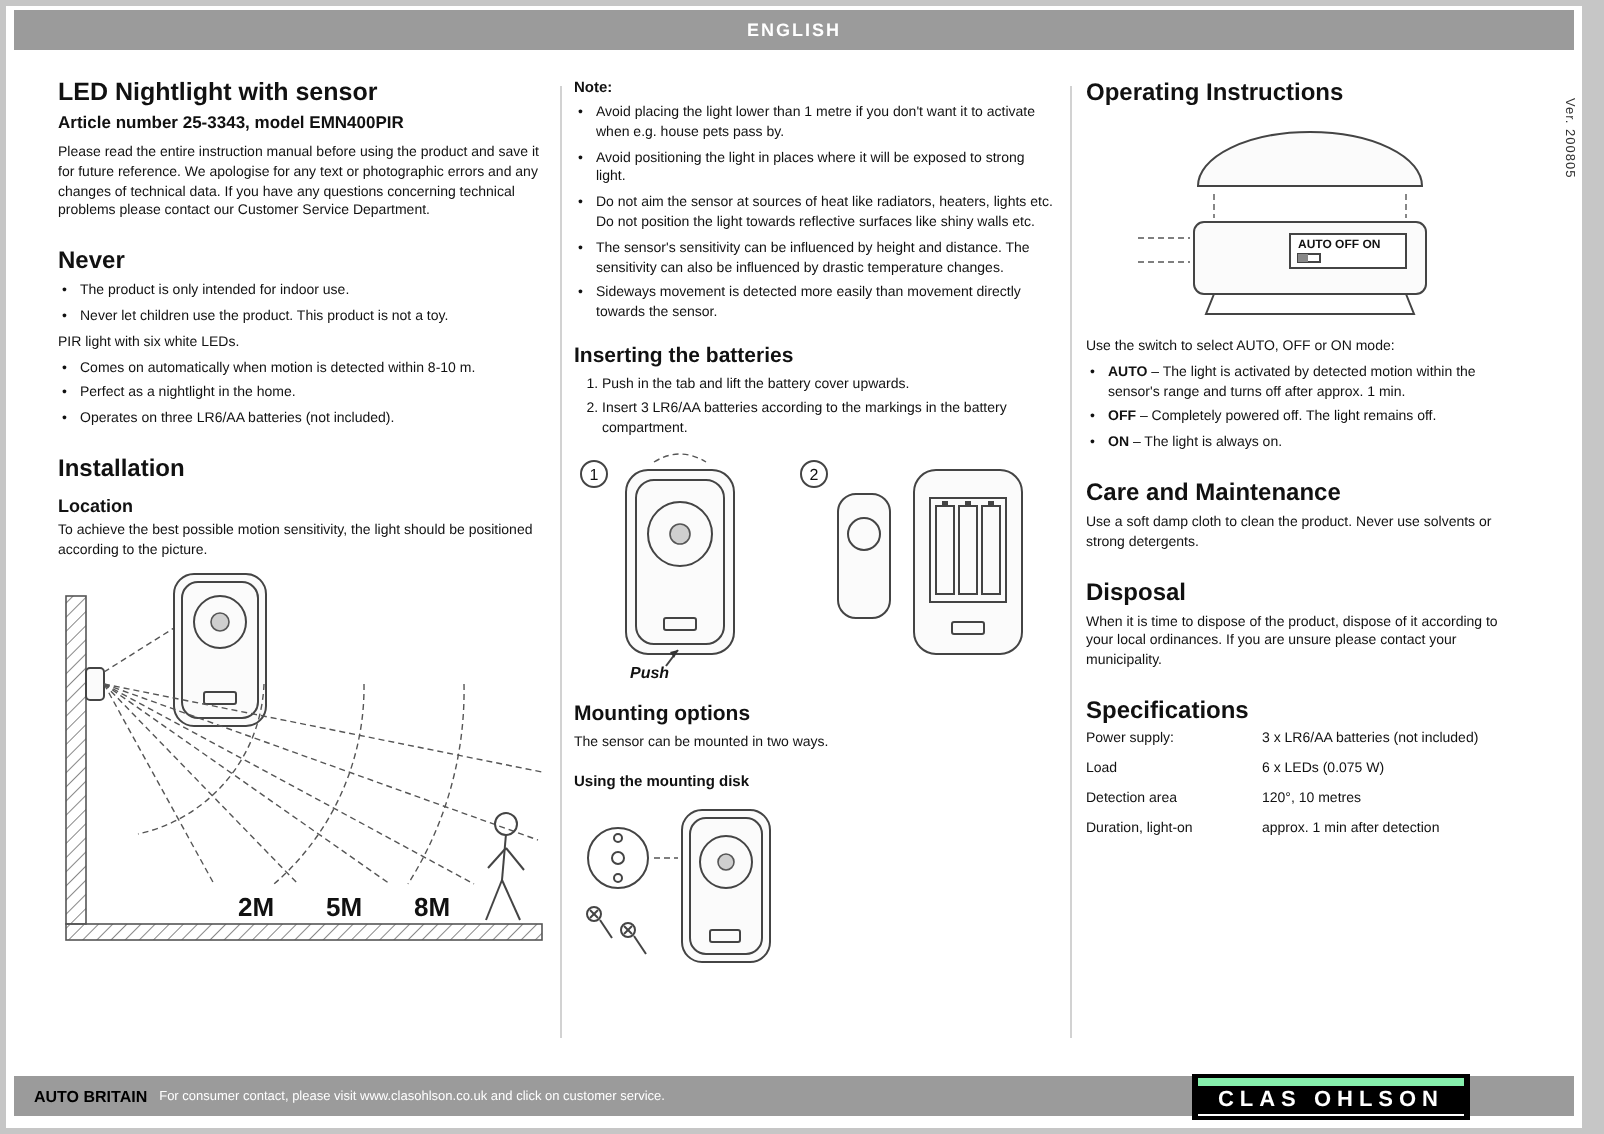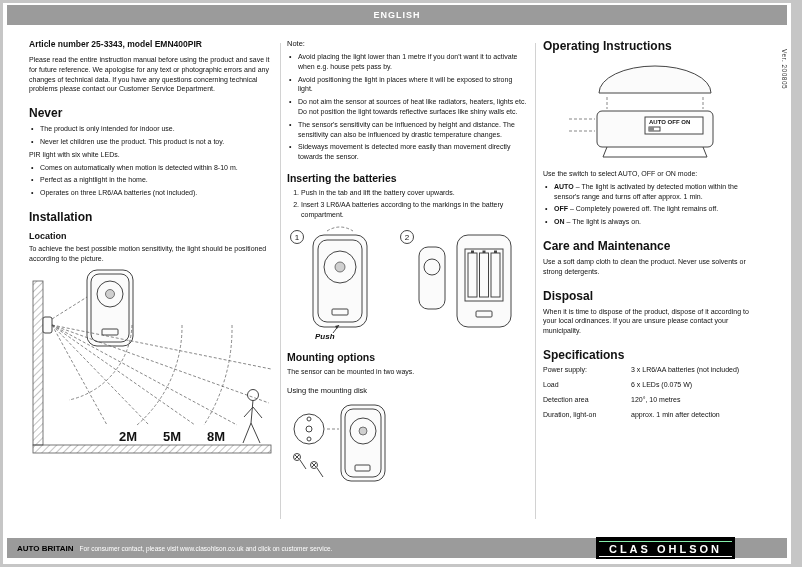--- a/index.html
+++ b/index.html
@@ -9,37 +9,37 @@
   .page { position:relative; width:100%; height:100%; background:#fff; overflow:hidden; }
 
   .bar { position:absolute; left:4px; right:4px; height:20px; background:#9b9b9b;
          display:flex; align-items:center; justify-content:center; }
   .header-bar { top:2px; }
   .header-title { color:#fff; font-weight:bold; font-size:9px; letter-spacing:1px; }
   .footer-bar { top:auto; bottom:6px; justify-content:flex-start; padding:0 10px; }
   .footer-region { font-size:8px; font-weight:bold; color:#000; margin-right:6px; white-space:nowrap; }
   .footer-contact { font-size:6.5px; color:#fff; white-space:nowrap; }
   .logo { margin-left:auto; margin-right:42px; background:#000; padding:2px 3px; display:inline-block; }
-  .logo-inner { display:inline-block; border-top:1px solid #86efac; border-bottom:1px solid #fff;
+  .logo-inner { display:inline-block; border-top:4px solid #86efac; border-bottom:1px solid #fff;
                 color:#fff; font-weight:bold; font-size:11px; letter-spacing:3px; padding:1px 10px; white-space:nowrap;text-align:center; }
 
   .col { position:absolute; top:36px; }
   .col-left  { left:26px;  width:246px; }
   .col-mid   { left:284px; width:240px; }
   .col-right { left:540px; width:218px; }
   .colrule { position:absolute; top:40px; bottom:45px; width:1px; background:#d2d2d2; }
   .rule-1 { left:277px; } .rule-2 { left:532px; }
 
   .h1 { font-size:12.5px; font-weight:bold; margin-bottom:3px; }
   .subtitle { font-size:8.5px; font-weight:bold; margin-bottom:6px; }
   .h2 { font-size:12px; font-weight:bold; margin:12px 0 4px; }
   .h2.first { margin-top:0; }
   .h2-md { font-size:10.5px; font-weight:bold; margin:10px 0 4px; }
   .h3 { font-size:9px; font-weight:bold; margin:7px 0 3px; }
-  .h4 { font-size:7.5px; font-weight:normal; margin:6px 0 4px; }
+  .h4 { font-size:7.5px; font-weight:bold; margin:6px 0 4px; }
   p { font-size:7px; line-height:1.4; margin-bottom:3px; }
   .li { position:relative; padding-left:11px; font-size:7px; line-height:1.4; margin-bottom:3px; }
   .li::before { content:"•"; position:absolute; left:2px; }
   .term { font-weight:bold; }
   ol.steps { margin:2px 0 5px 14px; font-size:7px; line-height:1.4; }
   ol.steps li { margin-bottom:2.5px; }
   .spec-row { display:flex; font-size:7px; margin-bottom:8px; }
   .spec-label { width:88px; flex-shrink:0; }
   .figrow { display:flex; justify-content:space-between; margin-top:3px; }
   .mount-col { width:49%; }
@@ -63,20 +63,21 @@
 <div class="page">
 
   <div class="bar header-bar">
     <span class="header-title">ENGLISH</span>
   </div>
 
   <div class="colrule rule-1"></div>
   <div class="colrule rule-2"></div>
 
   <div class="col col-left">
+    <div class="h1">LED Nightlight with sensor</div>
     <div class="subtitle">Article number 25-3343, model EMN400PIR</div>
     <p>Please read the entire instruction manual before using the product and save it for future reference. We apologise for any text or photographic errors and any changes of technical data. If you have any questions concerning technical problems please contact our Customer Service Department.</p>
 
     <div class="h2">Never</div>
     <div class="li"><span>The product is only intended for indoor use.</span></div>
     <div class="li"><span>Never let children use the product. This product is not a toy.</span></div>
 
     <p>PIR light with six white LEDs.</p>
     <div class="li"><span>Comes on automatically when motion is detected within 8-10 m.</span></div>
     <div class="li"><span>Perfect as a nightlight in the home.</span></div>

